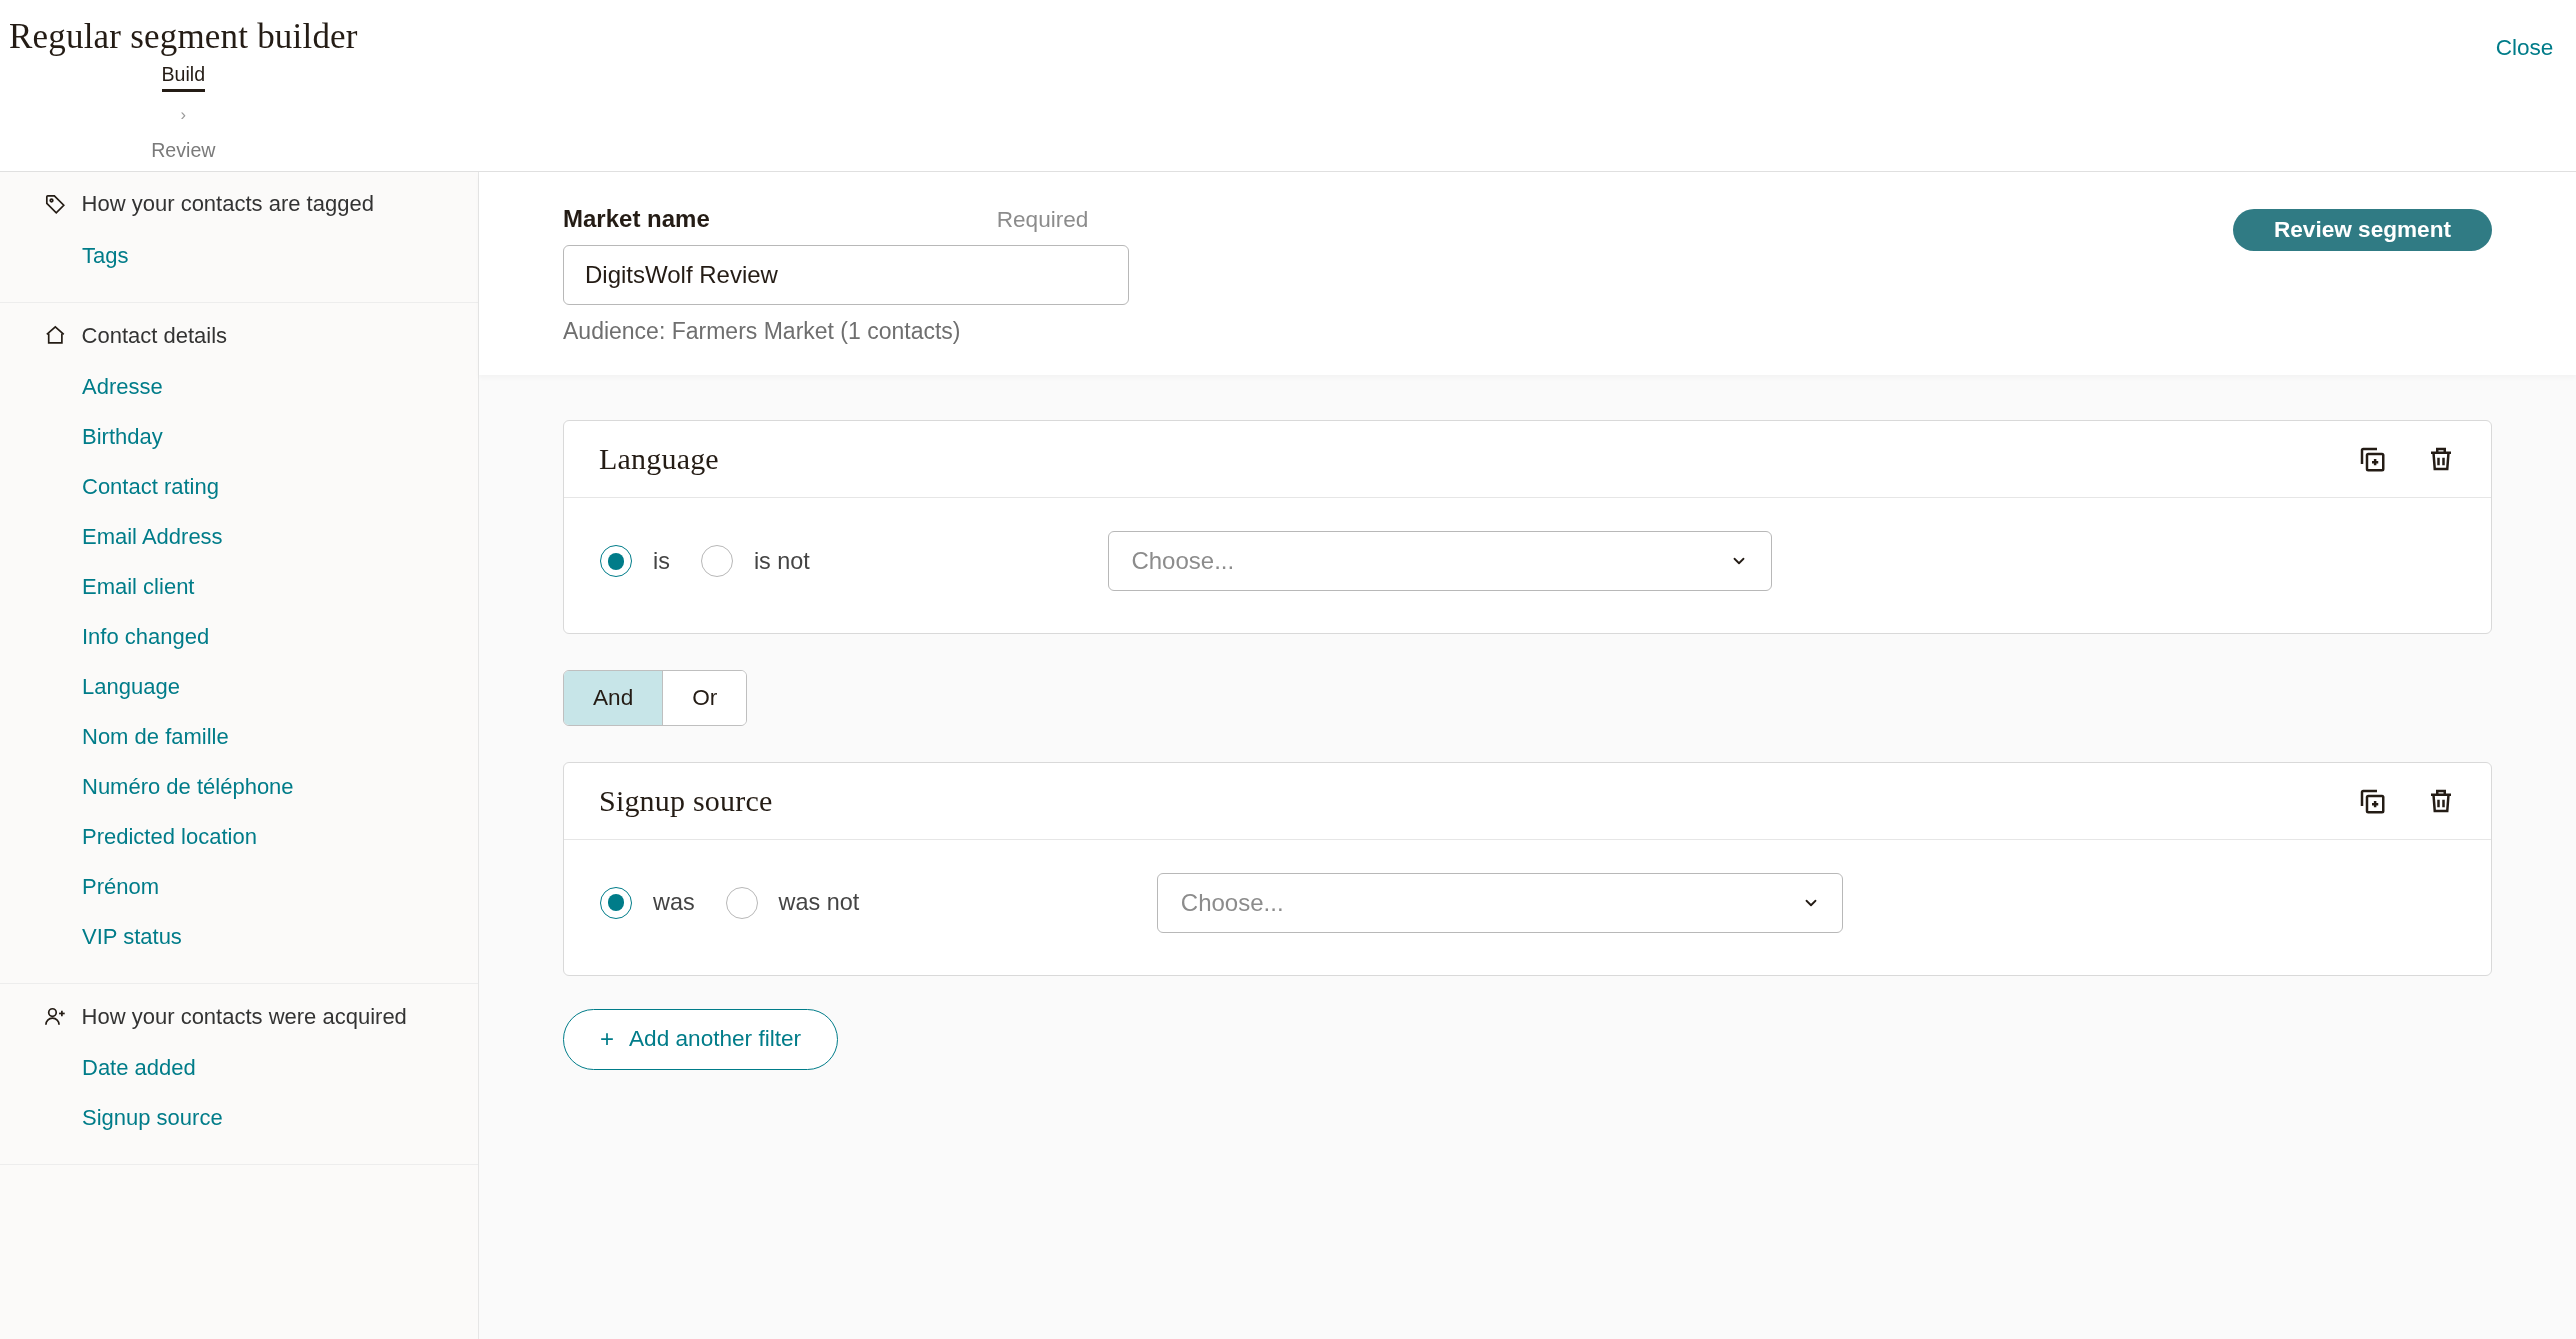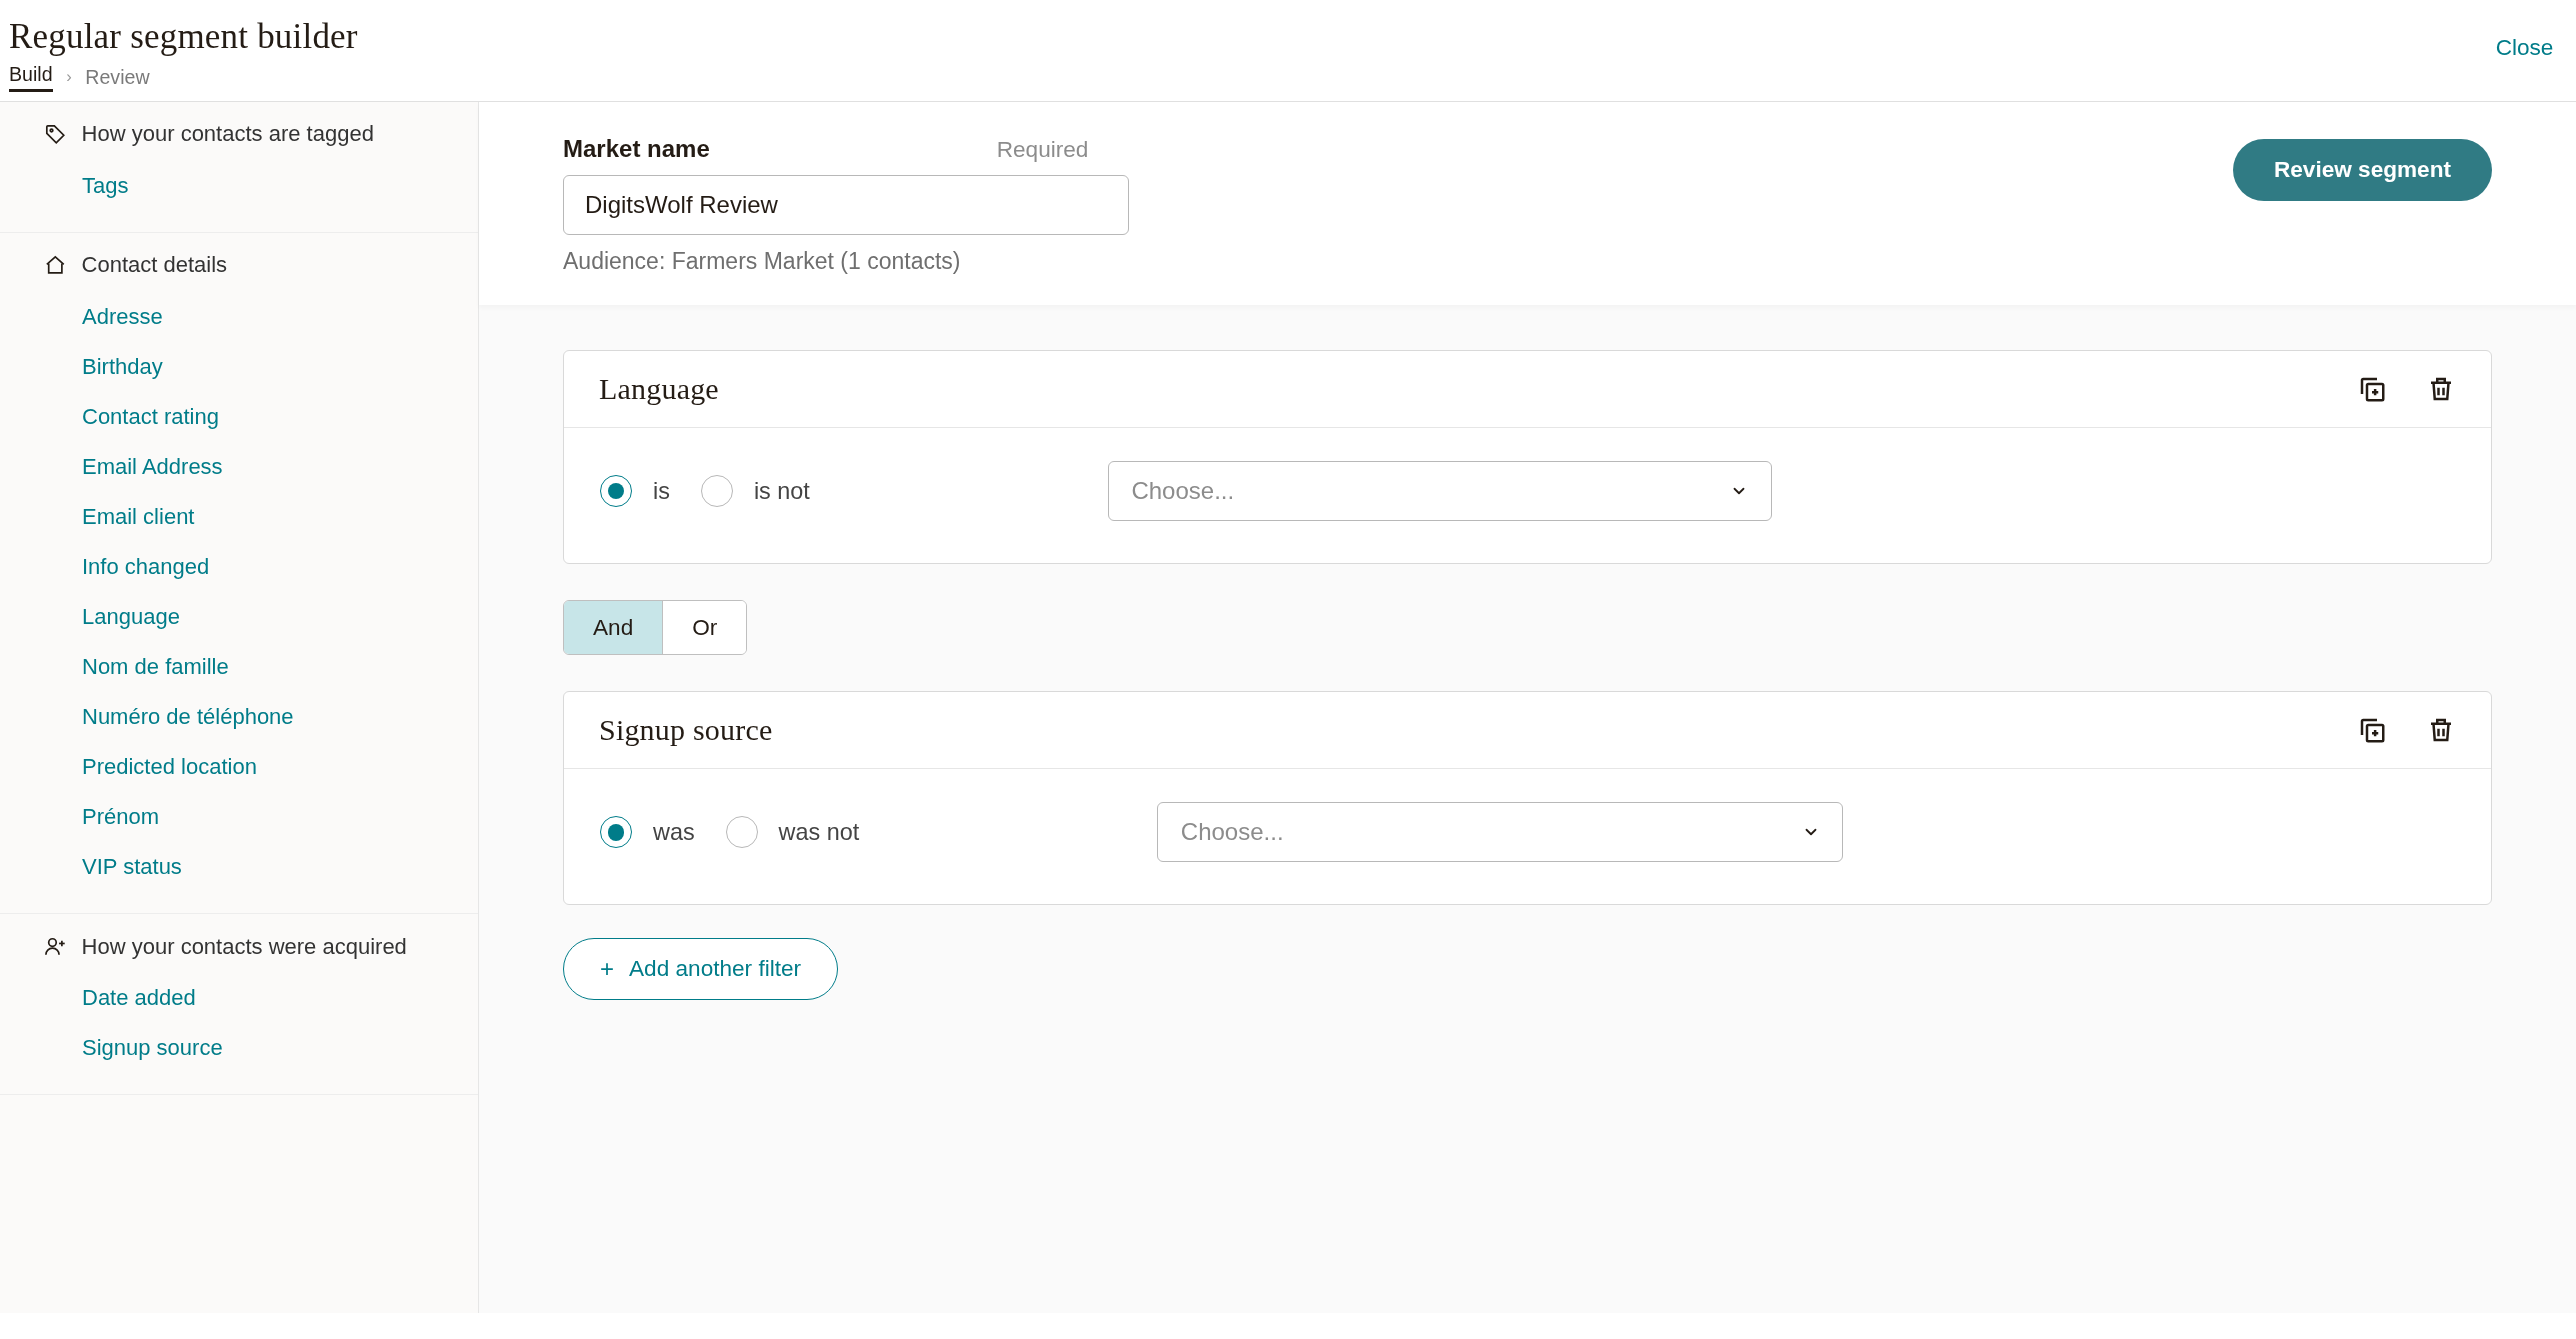--- a/index.html
+++ b/index.html
@@ -29,20 +29,21 @@
     font-weight: 500;
     letter-spacing: 0.2px;
     color: #241c15;
   }
   .breadcrumb {
     display: flex;
     align-items: center;
     gap: 13.6px;
     margin-top: 6px;
     font-size: 19.6px;
+    flex-direction: column;
   }
   .breadcrumb .bc-item { color: #7a7a7a; }
   .breadcrumb .bc-active {
     color: #241c15;
     border-bottom: 3px solid #241c15;
     padding-bottom: 3px;
   }
   .breadcrumb .bc-sep { color: #9a9a9a; font-size: 16.6px; }
   .close-link {
     color: #007c89;
@@ -141,21 +142,21 @@
     border: 0.8px solid #b8b8b8;
     border-radius: 6px;
     color: #241c15;
   }
   .audience-note { margin-top: 13.6px; color: #6f6f6f; font-size: 23px; }
   .review-btn {
     background: #307b84;
     color: #fff;
     border: none;
     border-radius: 753px;
-    padding: 18px 41px;
+    padding: 8px 41px;
     font-size: 22.6px;
     font-weight: 600;
     cursor: pointer;
     margin-top: 4.5px;
   }
 
   .canvas { padding: 45px 84px; }
 
   .filter-card {
     background: #fff;

